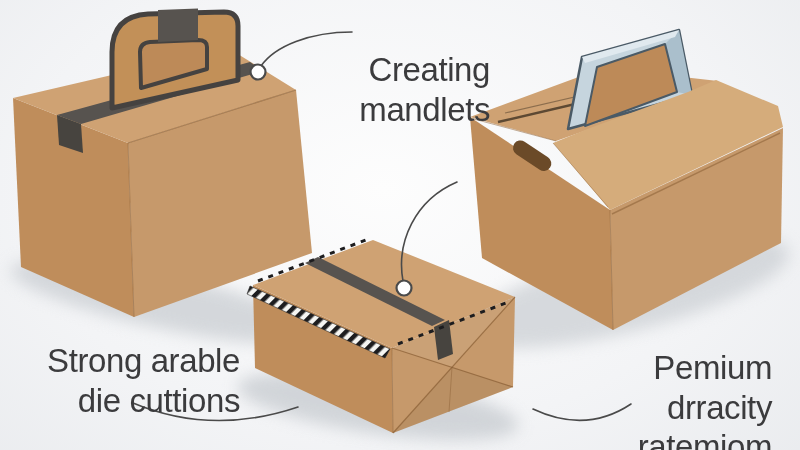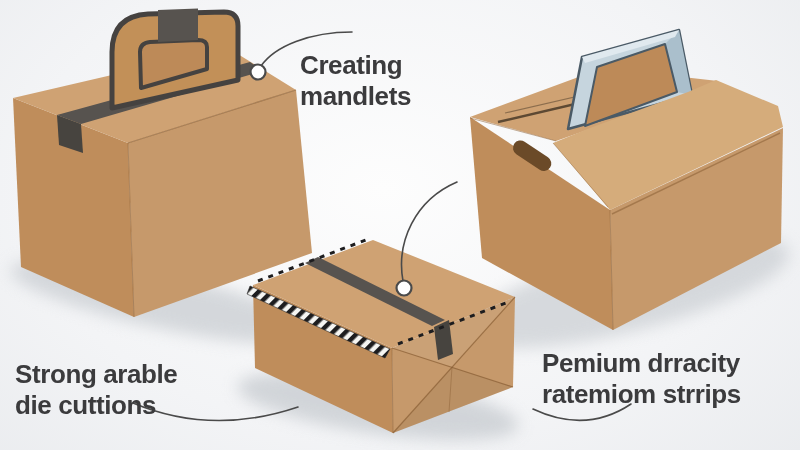--- a/index.html
+++ b/index.html
@@ -4,27 +4,27 @@
 <style>
   html,body{margin:0;padding:0;}
   body{
     width:800px;height:450px;position:relative;overflow:hidden;
     background: radial-gradient(ellipse 620px 420px at 48% 42%, var(--background_center,#fdfdfd) 0%, var(--background_mid,#f3f4f6) 58%, var(--background_edge,#e8eaed) 100%);
     font-family:"Liberation Sans", sans-serif;
   }
   svg.scene{position:absolute;left:0;top:0;}
   .label{
     position:absolute;
-    font-weight:700;font-size:26px;line-height:1.2;
+    font-weight:400;font-size:33px;line-height:1.2;
     letter-spacing:-0.4px;
     color:var(--text,#3b3b3d);
-    text-align:left;white-space:pre-line;
+    text-align:right;white-space:pre-line;
   }
   .label-top{left:300px;top:50px;width:190px;}
-  .label-bl{left:15px;top:359px;width:225px;}
+  .label-bl{left:15px;top:341px;width:225px;}
   .label-br{left:542px;top:348px;width:230px;}
 </style>
 </head>
 <body>
 
 <svg class="scene" width="800" height="450" viewBox="0 0 800 450">
   <defs>
     <pattern id="stripePat" width="9" height="9" patternUnits="userSpaceOnUse" patternTransform="rotate(45)">
       <rect width="9" height="9" fill="var(--stripe_white,#f5f5f2)"></rect>
       <rect width="4.5" height="9" fill="var(--stripe_black,#1d1d1f)"></rect>

